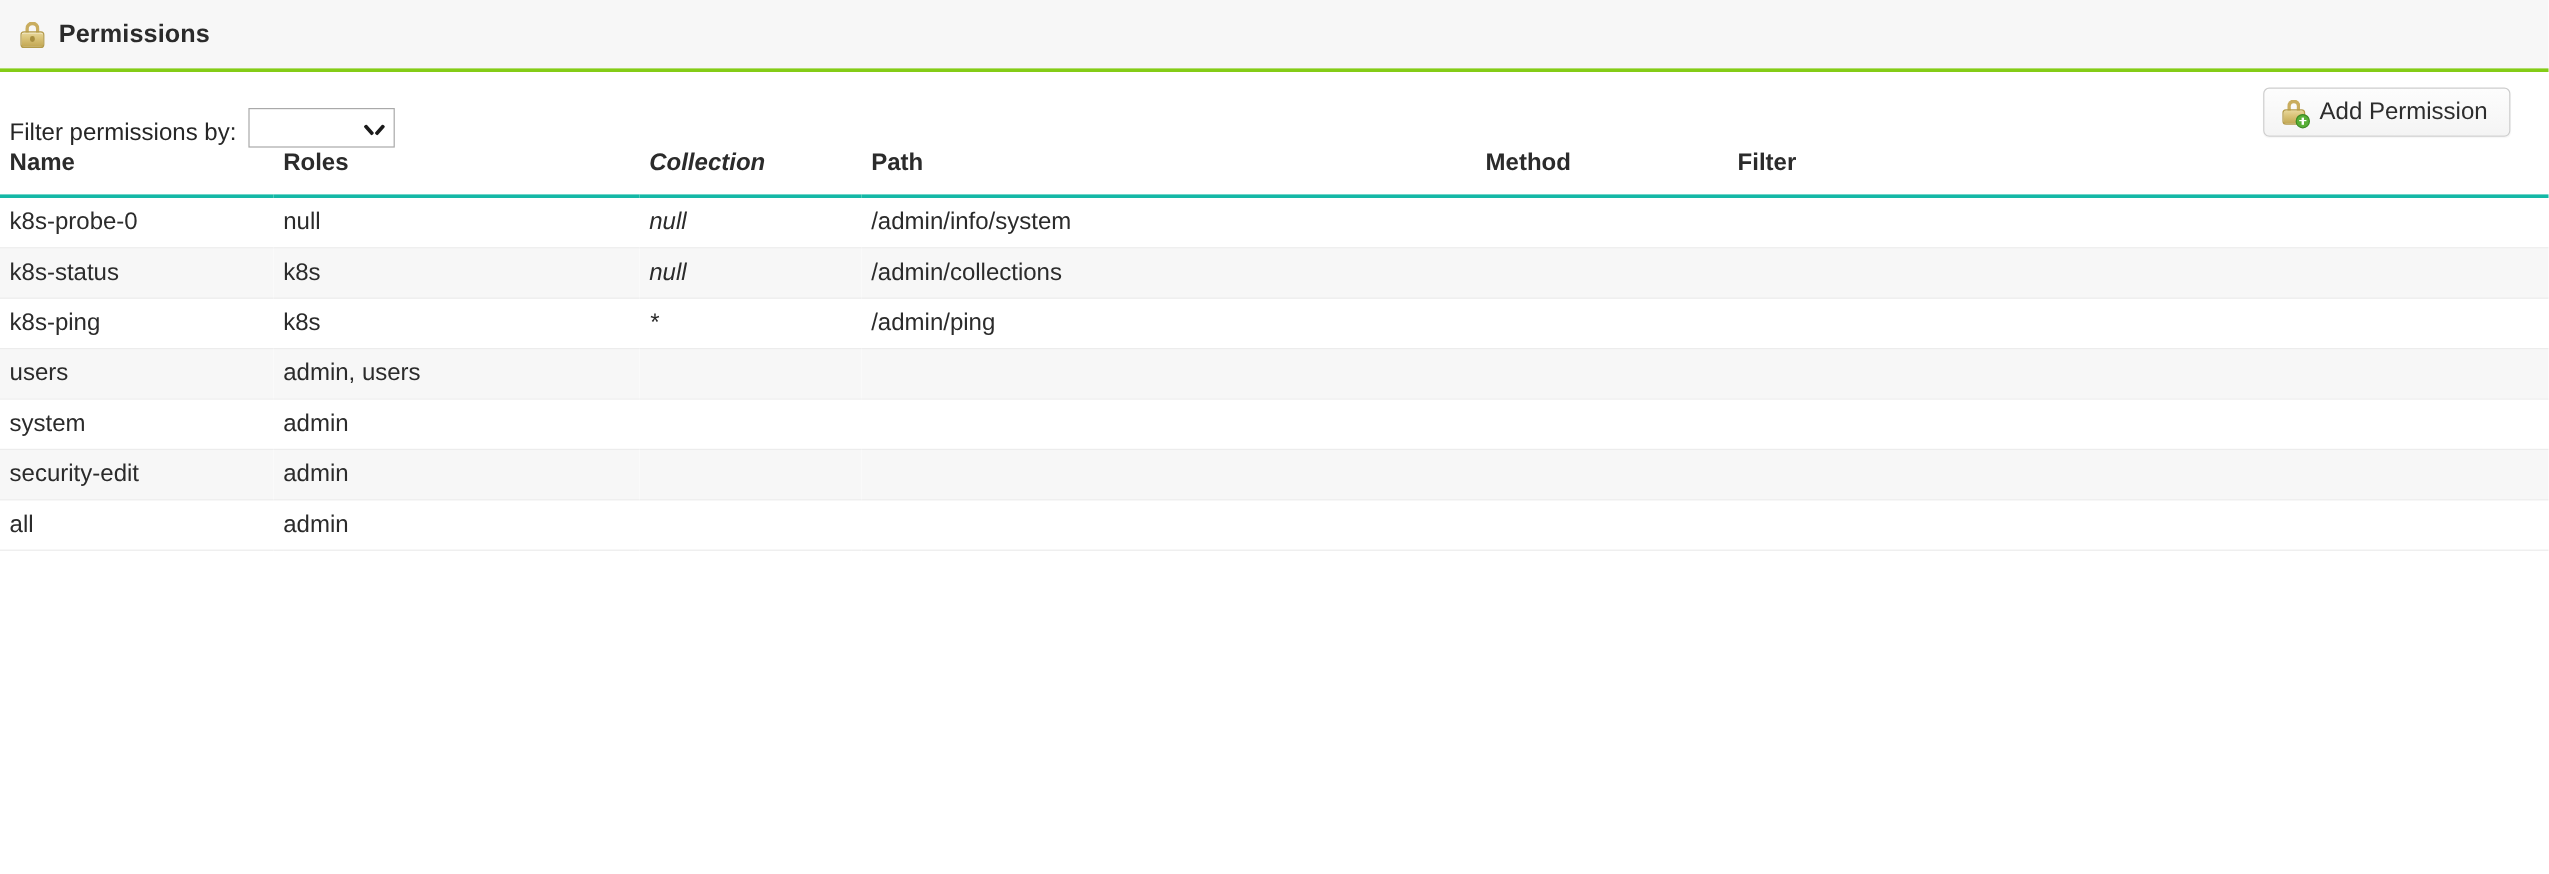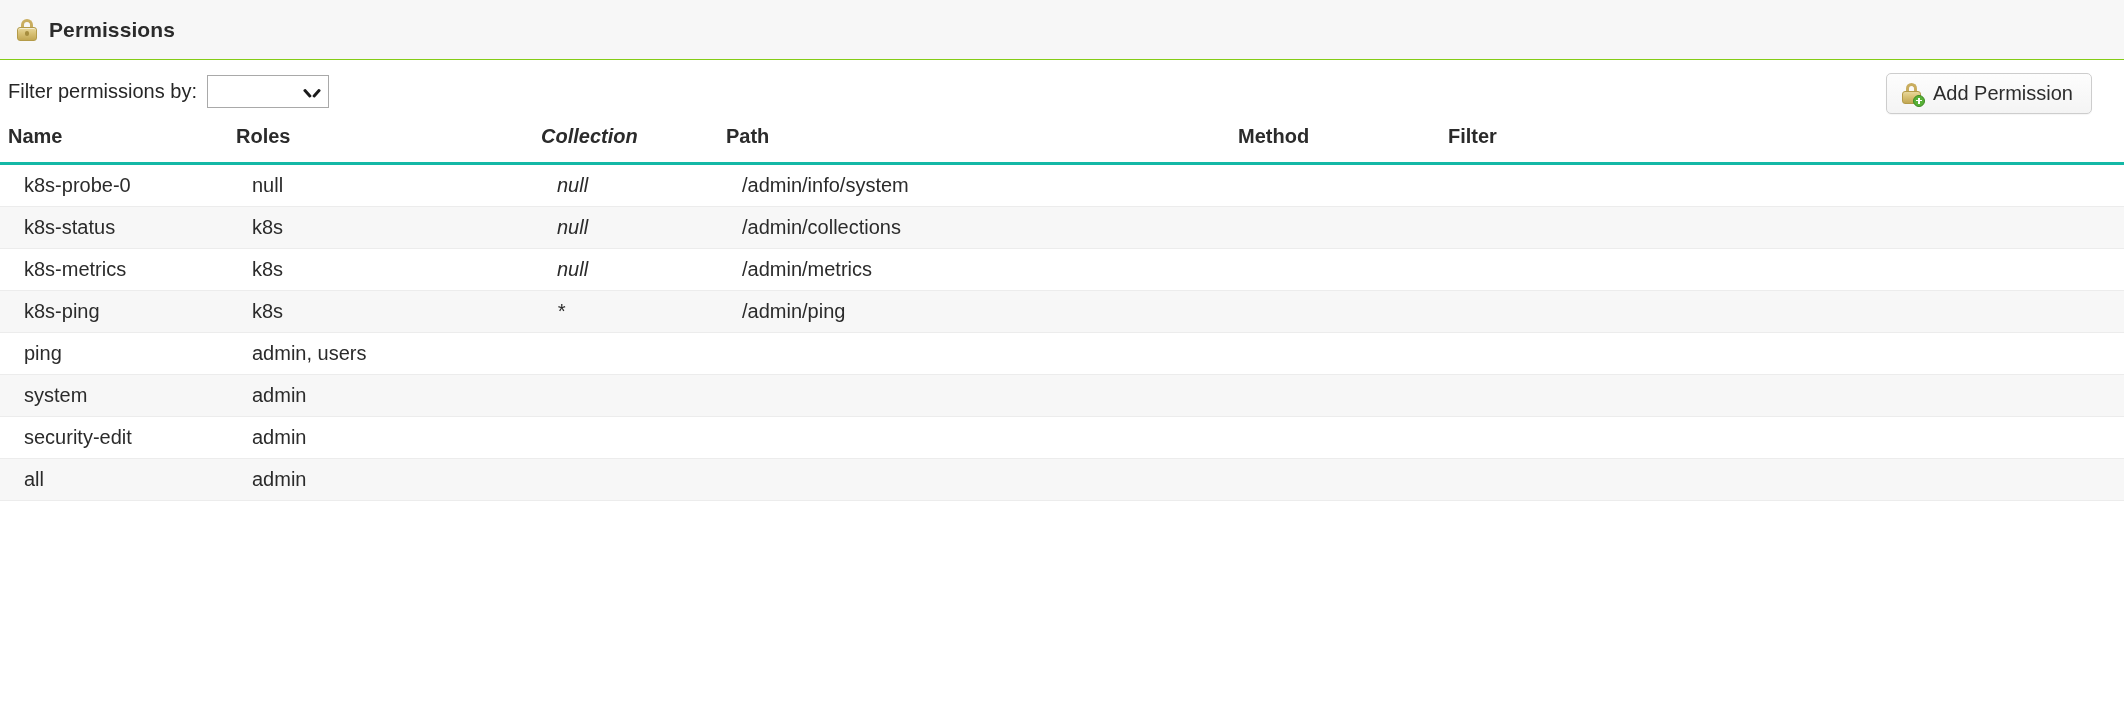--- a/index.html
+++ b/index.html
@@ -14,21 +14,21 @@
     height: 728px;
     position: relative;
     background: #ffffff;
     overflow: hidden;
   }
 
   
   .section-header {
     height: 60px;
     background: #f7f7f7;
-    border-bottom: 1px solid #84cc16;
+    border-bottom: 3px solid #84cc16;
     display: flex;
     align-items: center;
     padding-left: 16px;
   }
   .section-header .title {
     font-size: 21px;
     font-weight: bold;
     color: #2b2b2b;
     letter-spacing: 0.1px;
   }
@@ -70,21 +70,21 @@
     height: 5px;
     background: #a68d3e;
     border-radius: 2px;
   }
 
   
   .toolbar {
     height: 63px;
     position: relative;
     display: flex;
-    align-items: center;
+    align-items: flex-end;
     padding: 0 16px 0 8px;
   }
   .filter-label {
     font-size: 20px;
     color: #262626;
     margin-right: 10px;
     white-space: nowrap;
   }
   .filter-select {
     width: 122px;
@@ -184,21 +184,21 @@
     font-size: 20px;
     font-weight: bold;
     color: #2b2b2b;
     padding: 2px 6px 14px 8px;
     border-bottom: 3px solid #14b8a6;
     white-space: nowrap;
   }
   .perm-table td {
     font-size: 20px;
     color: #2b2b2b;
-    padding: 9px 6px 9px 24px;
+    padding: 9px 6px 9px 8px;
     height: 38px;
     border-bottom: 1px solid #ececec;
     white-space: nowrap;
     overflow: hidden;
     text-overflow: ellipsis;
     margin-left: 40px;
   }
   .perm-table tbody tr:nth-child(even) { background: #f7f7f7; }
   .perm-table tbody tr:nth-child(odd)  { background: #ffffff; }
 
@@ -263,37 +263,29 @@
         </tr>
         <tr>
           <td class="col-name">k8s-status</td>
           <td class="col-roles">k8s</td>
           <td class="col-collection">null</td>
           <td class="col-path">/admin/collections</td>
           <td class="col-method"></td>
           <td class="col-params"></td>
         </tr>
         <tr>
-          <td class="col-name">k8s-metrics</td>
-          <td class="col-roles">k8s</td>
-          <td class="col-collection">null</td>
-          <td class="col-path">/admin/metrics</td>
-          <td class="col-method"></td>
-          <td class="col-params"></td>
-        </tr>
-        <tr>
           <td class="col-name">k8s-ping</td>
           <td class="col-roles">k8s</td>
           <td class="col-collection">*</td>
           <td class="col-path">/admin/ping</td>
           <td class="col-method"></td>
           <td class="col-params"></td>
         </tr>
         <tr>
-          <td class="col-name">ping</td>
+          <td class="col-name">users</td>
           <td class="col-roles">admin, users</td>
           <td class="col-collection"></td>
           <td class="col-path"></td>
           <td class="col-method"></td>
           <td class="col-params"></td>
         </tr>
         <tr>
           <td class="col-name">system</td>
           <td class="col-roles">admin</td>
           <td class="col-collection"></td>

